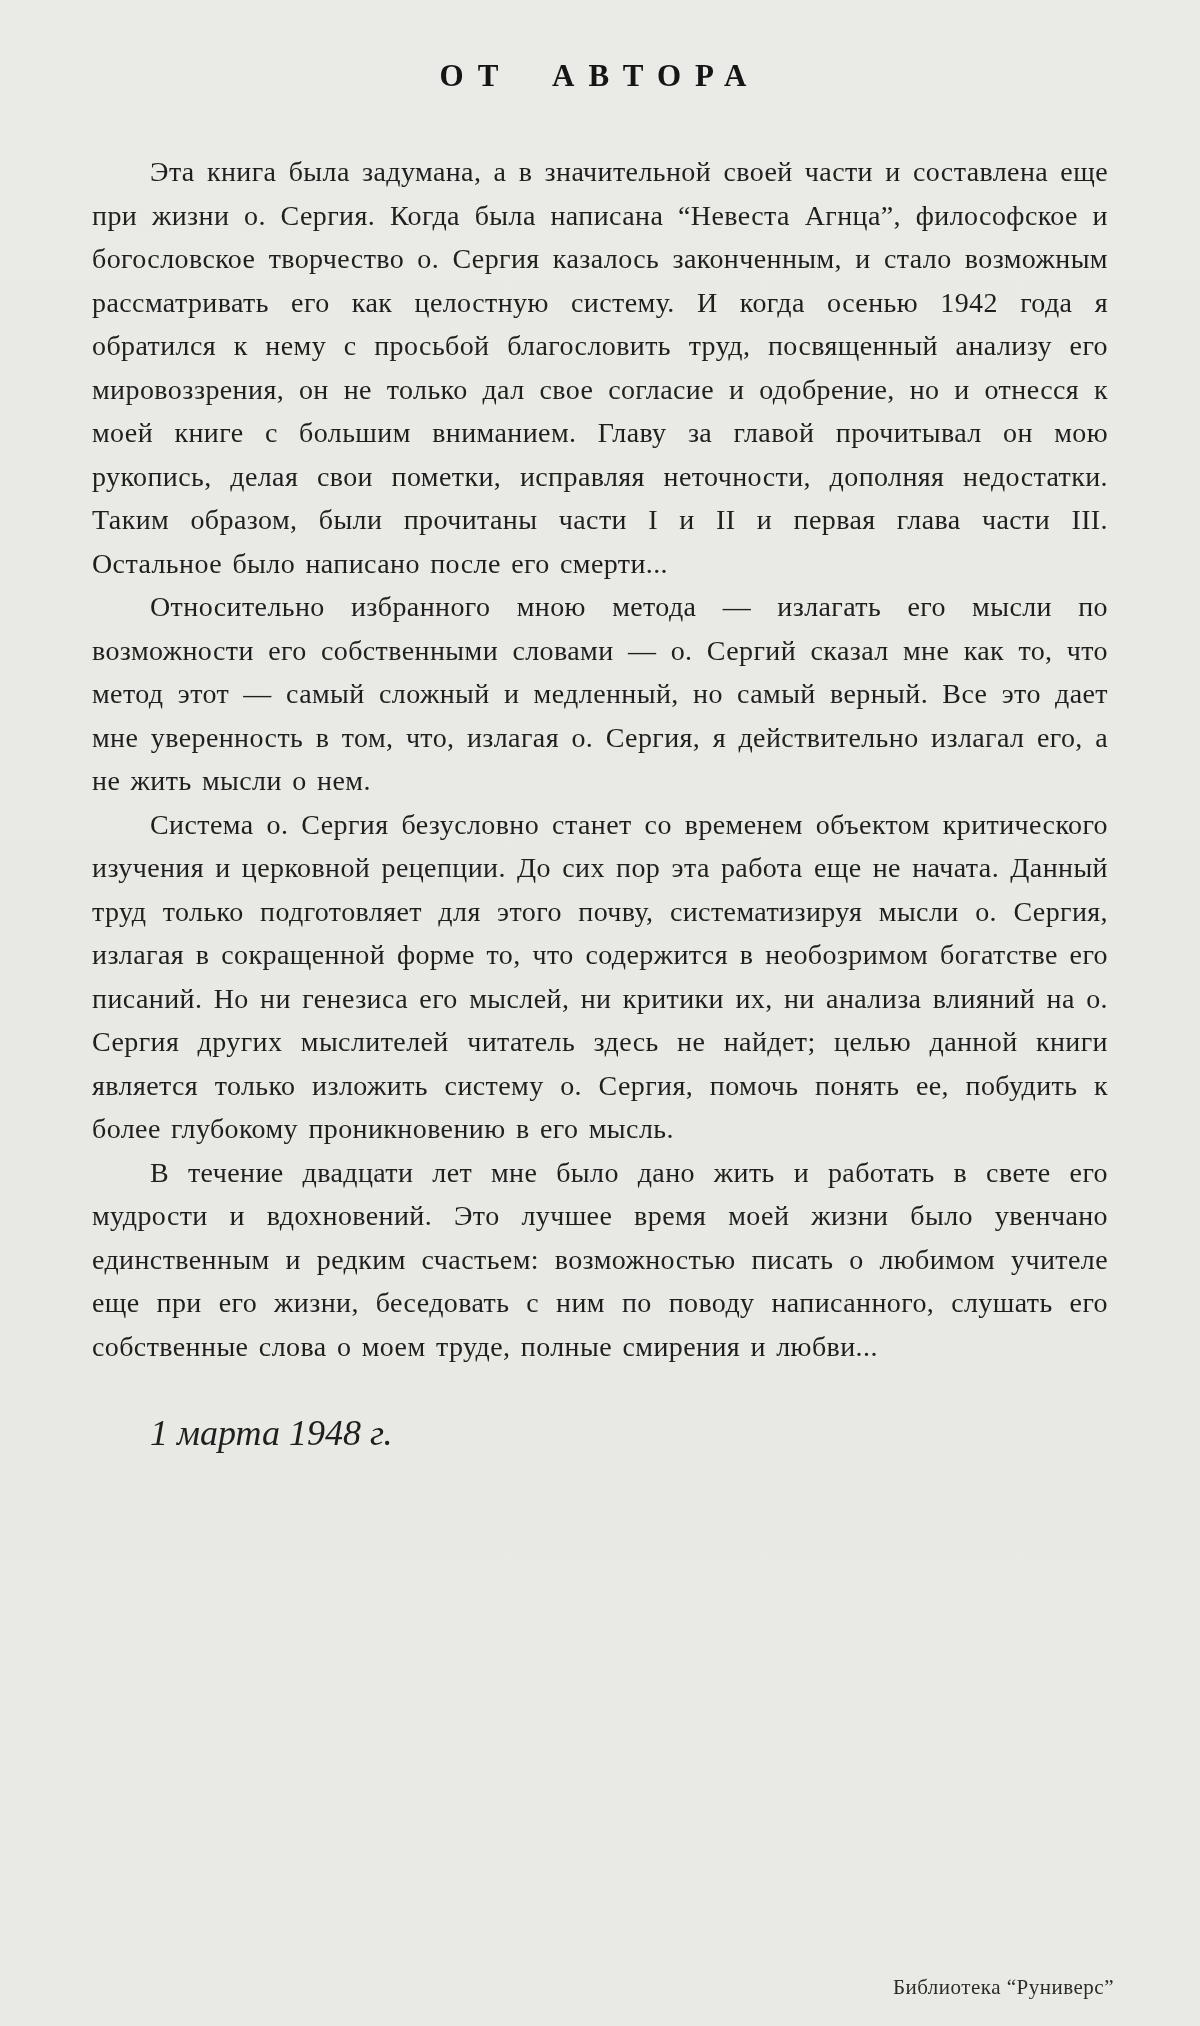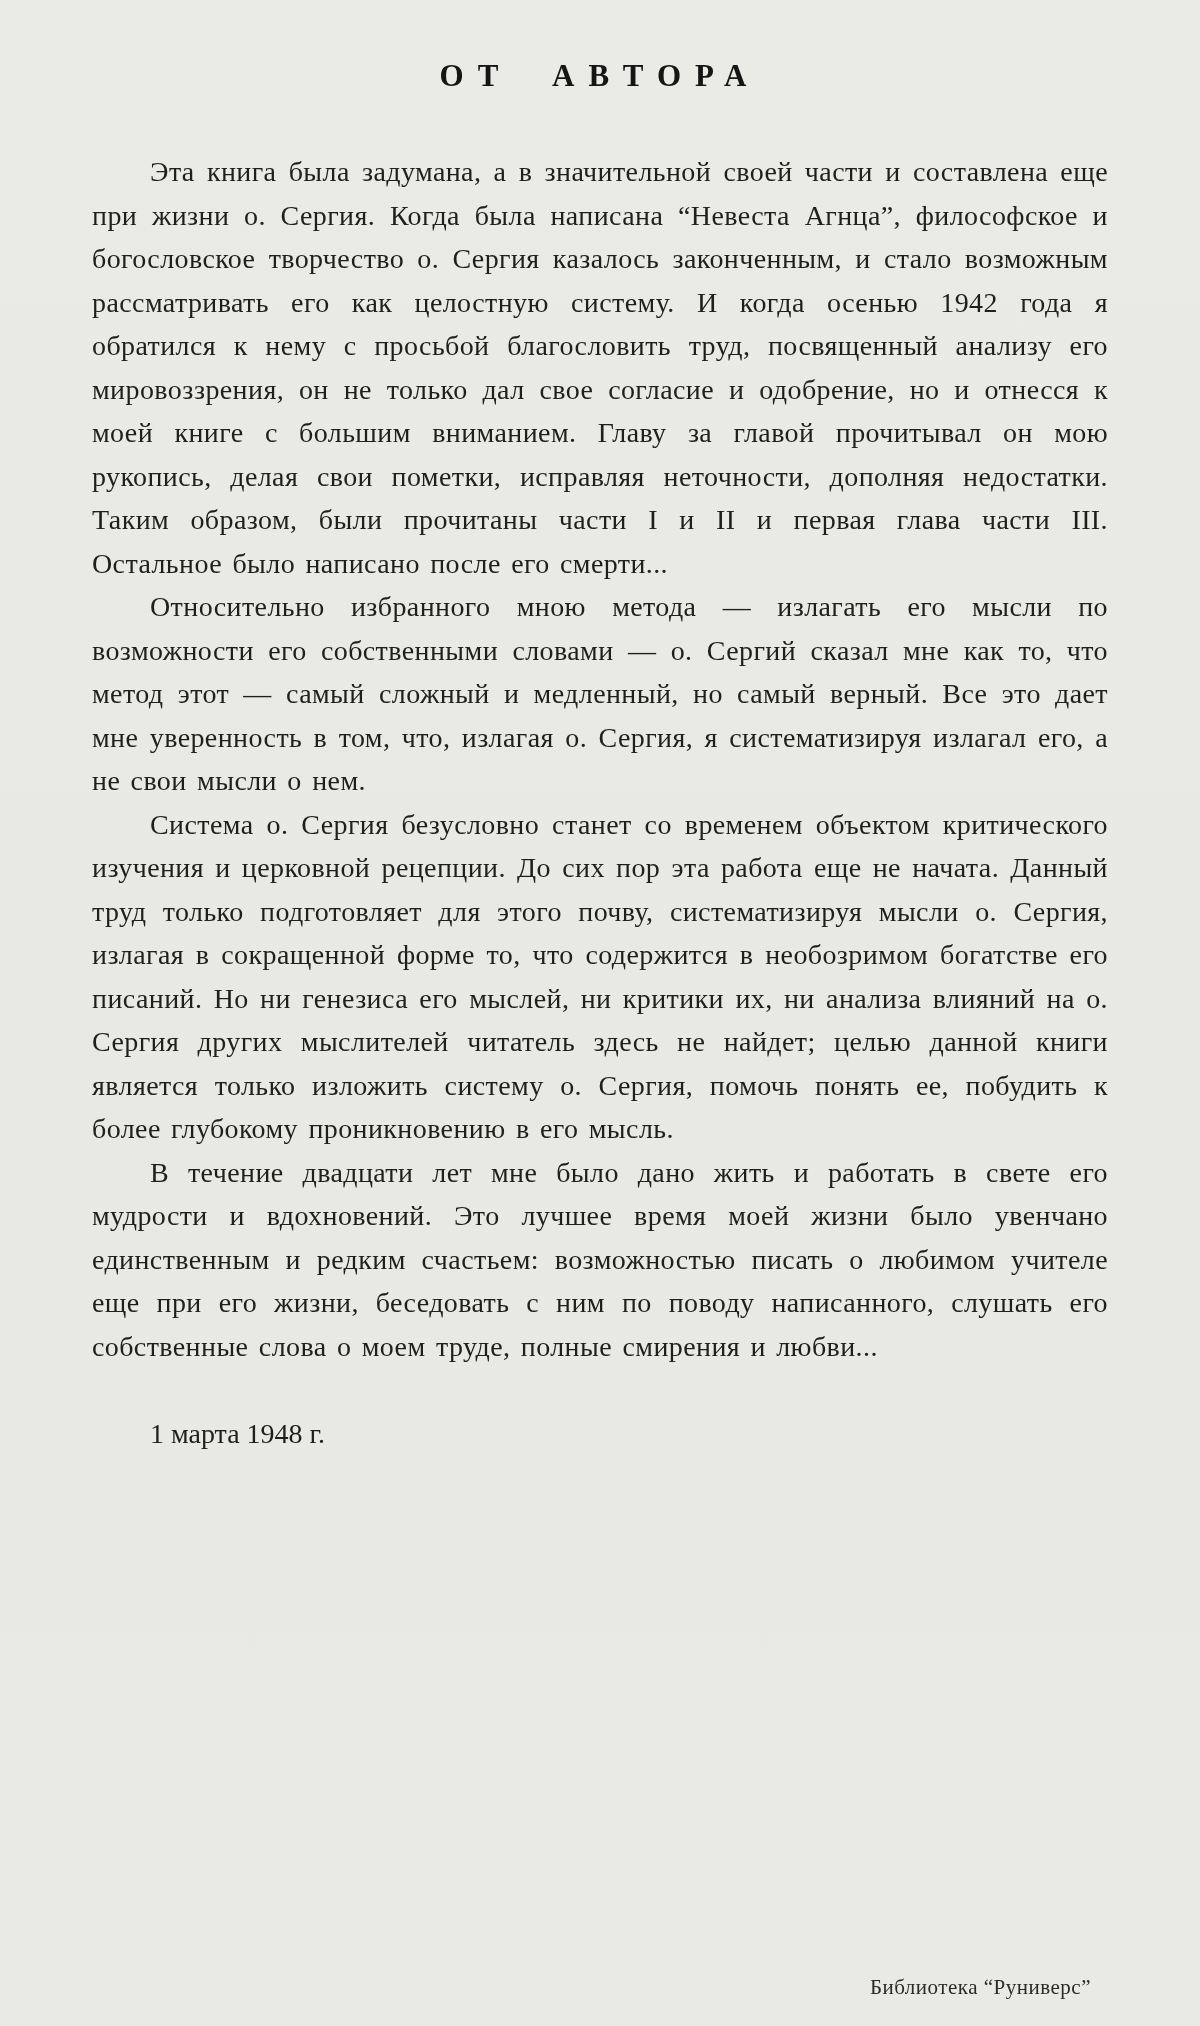--- a/index.html
+++ b/index.html
@@ -39,44 +39,45 @@
     font-size: 28px;
     line-height: 43.5px;
     text-align: justify;
     text-indent: 58px;
     letter-spacing: 0.4px;
     word-spacing: 3px;
     color: #1f1f1e;
   }
   .date-line {
     margin: 44px 92px 0 92px;
-    font-size: 28px;
+    font-size: 36px;
     line-height: 43px;
     text-indent: 58px;
     color: #1f1f1e;
+    font-style: italic;
   }
   .footer-credit {
     position: absolute;
-    right: 109px;
+    right: 86px;
     bottom: 26px;
     font-size: 21px;
     color: #2a2a28;
     letter-spacing: 0.5px;
   }
 </style>
 </head>
 <body>
 
 <div class="scan-page">
 
   <h1 class="page-title">ОТ АВТОРА</h1>
 
   <div class="text-block">
     <p>Эта книга была задумана, а в значительной своей части и составлена еще при жизни о. Сергия. Когда была написана “Невеста Агнца”, философское и богословское творчество о. Сергия казалось законченным, и стало возможным рассматривать его как целостную систему. И когда осенью 1942 года я обратился к нему с просьбой благословить труд, посвященный анализу его мировоззрения, он не только дал свое согласие и одобрение, но и отнесся к моей книге с большим вниманием. Главу за главой прочитывал он мою рукопись, делая свои пометки, исправляя неточности, дополняя недостатки. Таким образом, были прочитаны части I и II и первая глава части III. Остальное было написано после его смерти...</p>
-    <p>Относительно избранного мною метода — излагать его мысли по возможности его собственными словами — о. Сергий сказал мне как то, что метод этот — самый сложный и медленный, но самый верный. Все это дает мне уверенность в том, что, излагая о. Сергия, я систематизируя излагал его, а не свои мысли о нем.</p>
+    <p>Относительно избранного мною метода — излагать его мысли по возможности его собственными словами — о. Сергий сказал мне как то, что метод этот — самый сложный и медленный, но самый верный. Все это дает мне уверенность в том, что, излагая о. Сергия, я действительно излагал его, а не жить мысли о нем.</p>
     <p>Система о. Сергия безусловно станет со временем объектом критического изучения и церковной рецепции. До сих пор эта работа еще не начата. Данный труд только подготовляет для этого почву, систематизируя мысли о. Сергия, излагая в сокращенной форме то, что содержится в необозримом богатстве его писаний. Но ни генезиса его мыслей, ни критики их, ни анализа влияний на о. Сергия других мыслителей читатель здесь не найдет; целью данной книги является только изложить систему о. Сергия, помочь понять ее, побудить к более глубокому проникновению в его мысль.</p>
     <p>В течение двадцати лет мне было дано жить и работать в свете его мудрости и вдохновений. Это лучшее время моей жизни было увенчано единственным и редким счастьем: возможностью писать о любимом учителе еще при его жизни, беседовать с ним по поводу написанного, слушать его собственные слова о моем труде, полные смирения и любви...</p>
   </div>
 
   <div class="date-line">1 марта 1948 г.</div>
 
   <div class="footer-credit">Библиотека “Руниверс”</div>
 
 </div>
 

